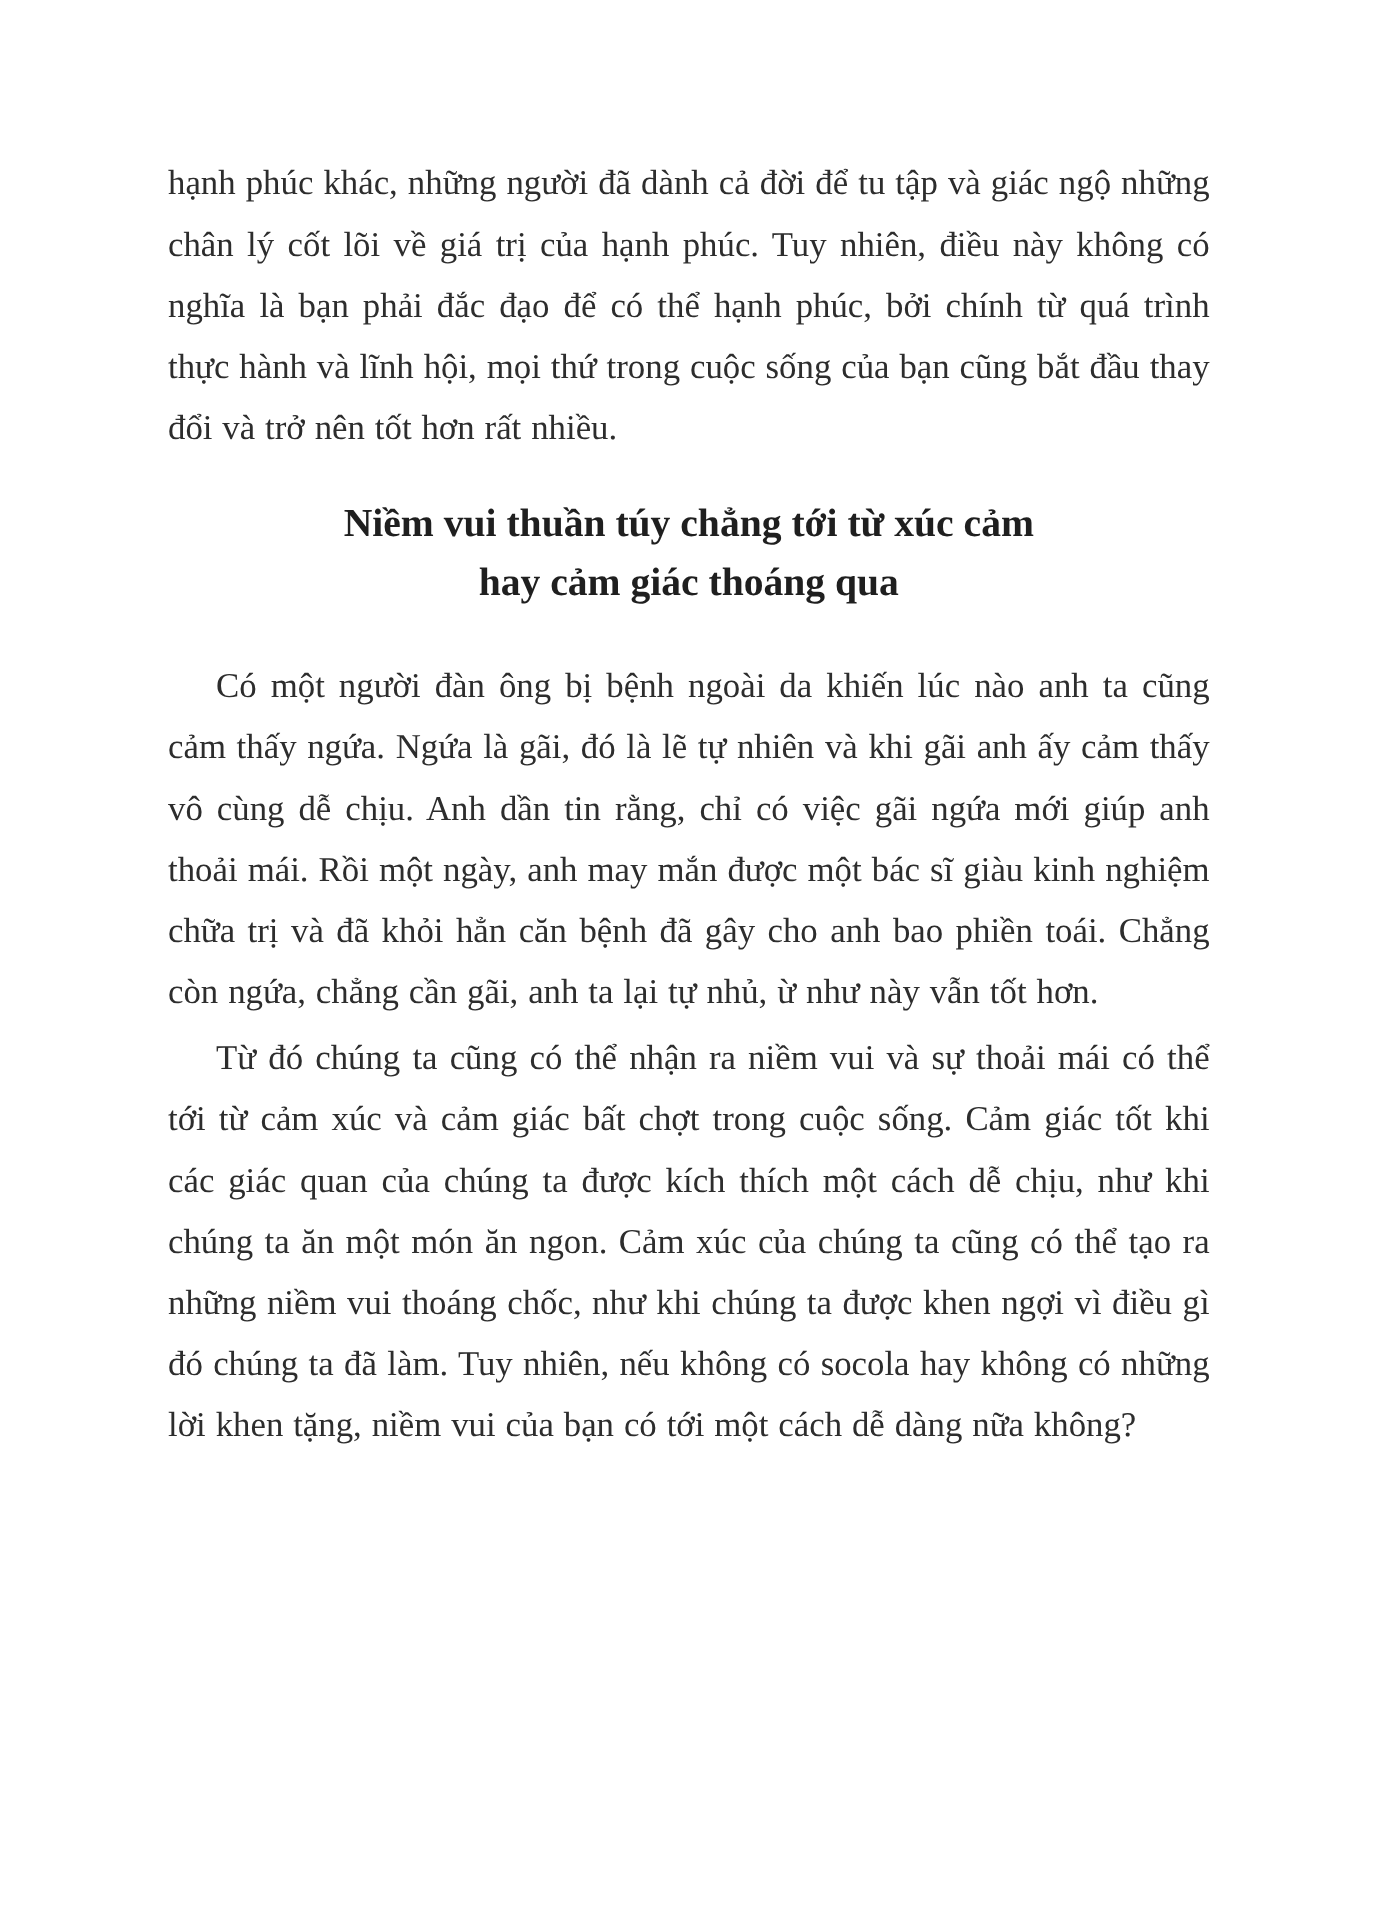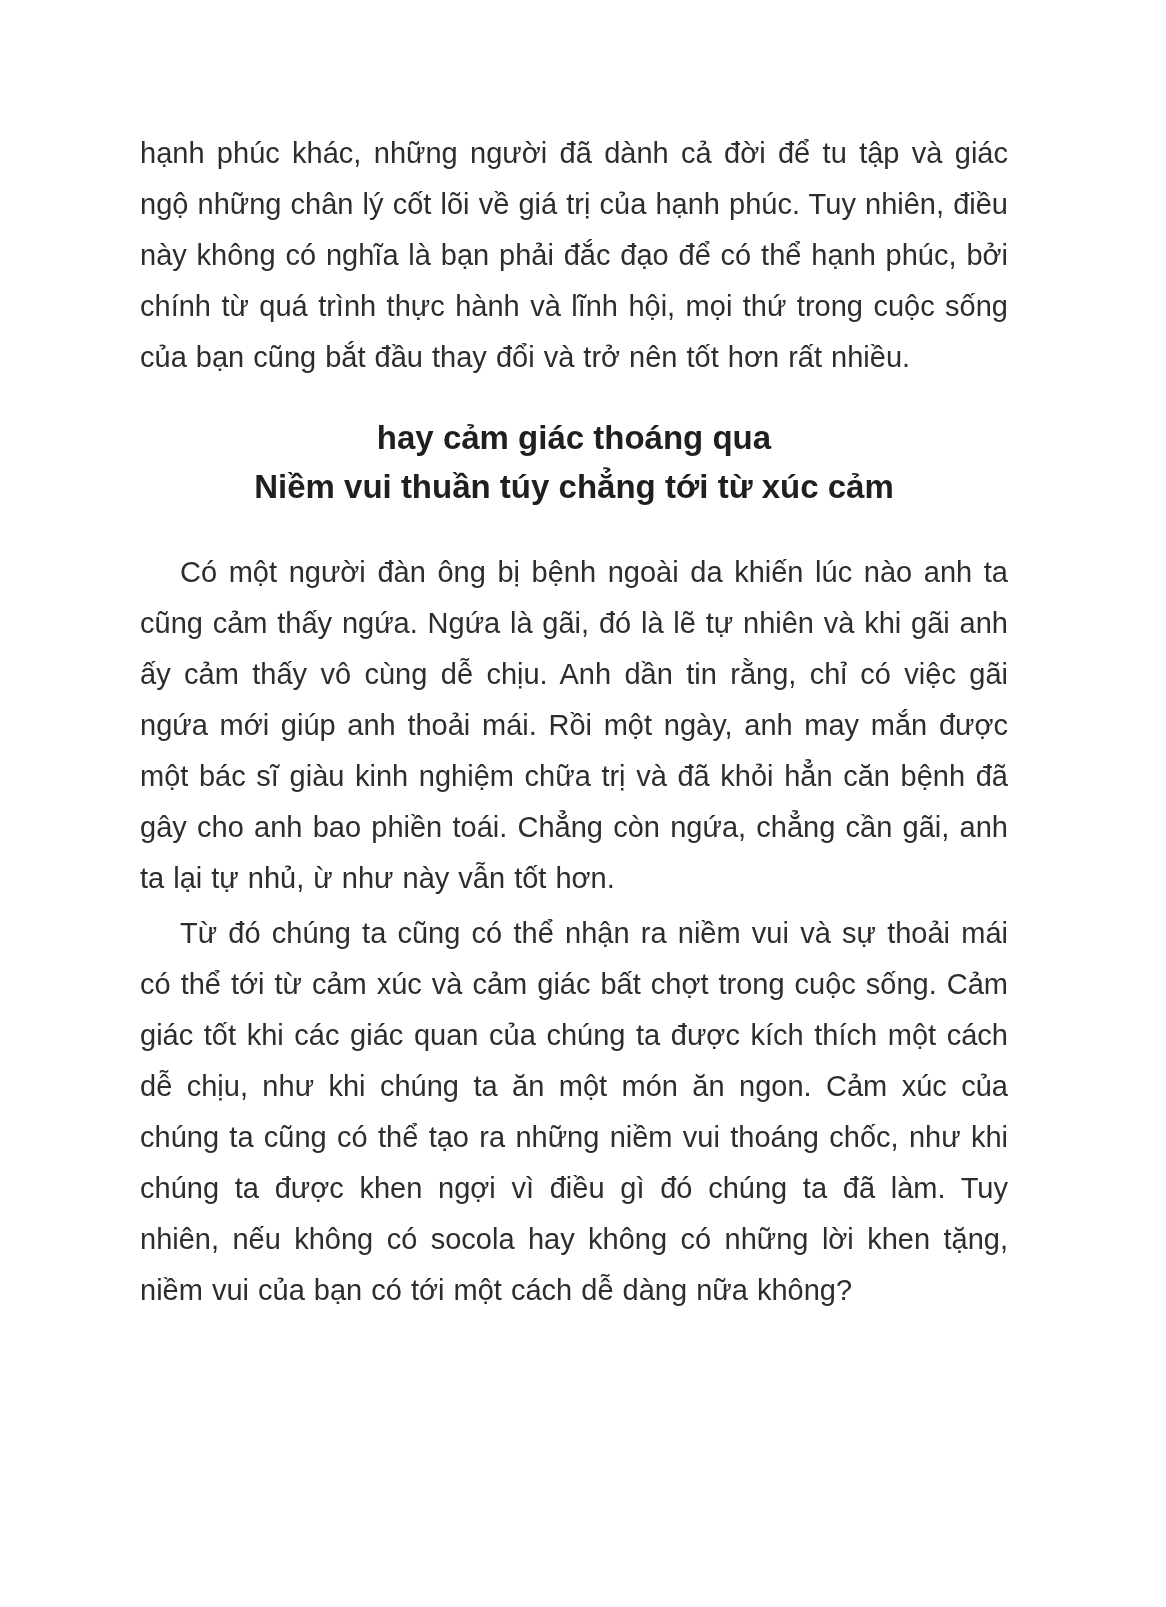--- a/index.html
+++ b/index.html
@@ -7,21 +7,21 @@
     padding: 0;
     background: #ffffff;
   }
   .page {
     position: relative;
     width: 1166px;
     height: 1432px;
     background: #ffffff;
     box-sizing: border-box;
     padding: 128px 158px 0 140px;
-    font-family: Liberation Sans, sans-serif;
+    font-family: Liberation Serif, serif;
     color: #2d2d2d;
     overflow: hidden;
   }
   p.body-text {
     font-size: 29px;
     line-height: 51px;
     text-align: justify;
     margin: 0 0 4px 0;
     word-spacing: 1px;
   }
@@ -54,22 +54,22 @@
   }
 </style>
 </head>
 <body>
 
 <div class="page">
 
   <p class="body-text">hạnh phúc khác, những người đã dành cả đời để tu tập và giác ngộ những chân lý cốt lõi về giá trị của hạnh phúc. Tuy nhiên, điều này không có nghĩa là bạn phải đắc đạo để có thể hạnh phúc, bởi chính từ quá trình thực hành và lĩnh hội, mọi thứ trong cuộc sống của bạn cũng bắt đầu thay đổi và trở nên tốt hơn rất nhiều.</p>
 
   <h2 class="section-heading">
+    <span>Niềm vui thuần túy chẳng tới từ xúc cảm</span>
     <span>hay cảm giác thoáng qua</span>
-    <span>Niềm vui thuần túy chẳng tới từ xúc cảm</span>
   </h2>
 
   <p class="body-text indented">Có một người đàn ông bị bệnh ngoài da khiến lúc nào anh ta cũng cảm thấy ngứa. Ngứa là gãi, đó là lẽ tự nhiên và khi gãi anh ấy cảm thấy vô cùng dễ chịu. Anh dần tin rằng, chỉ có việc gãi ngứa mới giúp anh thoải mái. Rồi một ngày, anh may mắn được một bác sĩ giàu kinh nghiệm chữa trị và đã khỏi hẳn căn bệnh đã gây cho anh bao phiền toái. Chẳng còn ngứa, chẳng cần gãi, anh ta lại tự nhủ, ừ như này vẫn tốt hơn.</p>
 
   <p class="body-text indented">Từ đó chúng ta cũng có thể nhận ra niềm vui và sự thoải mái có thể tới từ cảm xúc và cảm giác bất chợt trong cuộc sống. Cảm giác tốt khi các giác quan của chúng ta được kích thích một cách dễ chịu, như khi chúng ta ăn một món ăn ngon. Cảm xúc của chúng ta cũng có thể tạo ra những niềm vui thoáng chốc, như khi chúng ta được khen ngợi vì điều gì đó chúng ta đã làm. Tuy nhiên, nếu không có socola hay không có những lời khen tặng, niềm vui của bạn có tới một cách dễ dàng nữa không?</p>
 
 
   <div class="footer">
     <span>Chade-Meng Tan</span>
     <span>17</span>

